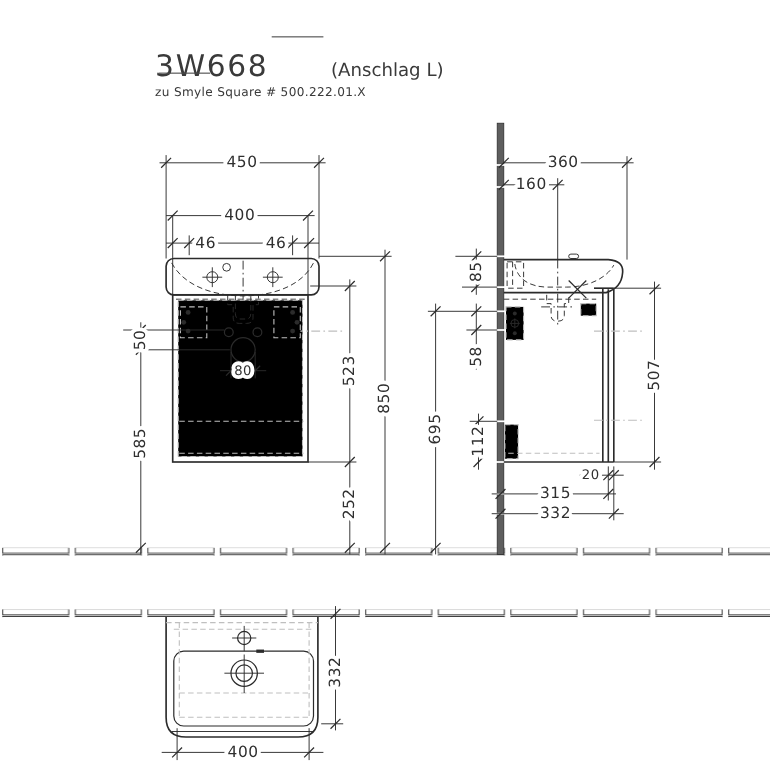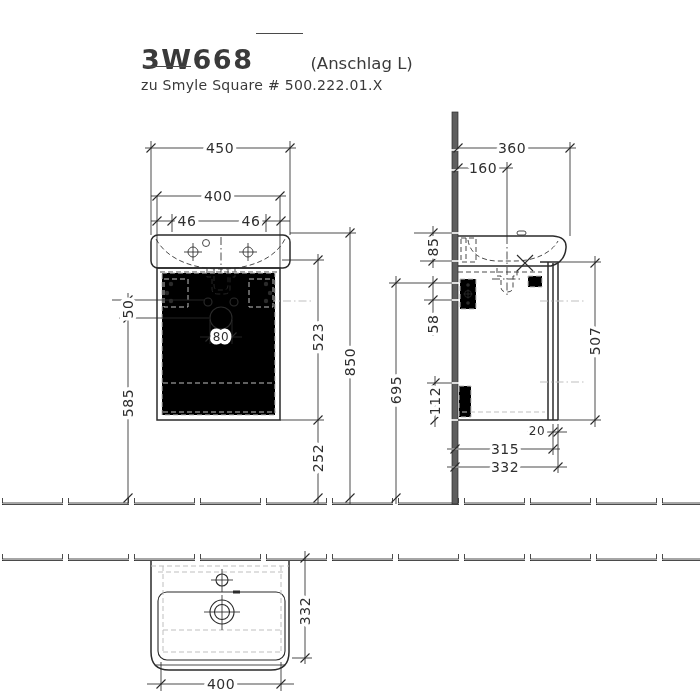--- a/index.html
+++ b/index.html
@@ -7,24 +7,24 @@
     --light:#bfbfbf;
     --wall:#5e5e5e;
   }
   html,body{margin:0;padding:0;background:#fff;}
   body{width:700px;height:700px;font-family:"DejaVu Sans",sans-serif;}
   .stage{position:relative;width:700px;height:700px;overflow:hidden;background:#fff;}
   .drawing{position:absolute;left:0;top:0;}
   
   .header{position:absolute;left:141px;top:6px;color:#333;}
   .model-row{display:flex;align-items:baseline;height:33px;}
-  .model-code{font-size:27px;letter-spacing:1.5px;color:#3a3a3a;font-weight:bold;}
+  .model-code{font-size:27px;letter-spacing:1.5px;color:#3a3a3a;}
   .model-underline{width:47px;border-bottom:1.6px solid #4a4a4a;align-self:flex-end;margin:0 7px 5px 3px;}
   .model-note{font-size:16.5px;color:#3a3a3a;margin-top:48px;}
-  .subtitle{font-size:14px;margin-top:5px;color:#3a3a3a;letter-spacing:0.3px;}
+  .subtitle{font-size:11px;margin-top:5px;color:#3a3a3a;letter-spacing:0.3px;}
   
   .ln{stroke:var(--line);fill:none;stroke-width:1.1;stroke-linecap:butt;}
   .thick{stroke-width:1.5;}
   .thin{stroke-width:0.85;}
   .dash{stroke-dasharray:5 3;}
   .dashdot{stroke-dasharray:8 3 1.5 3;}
   .lt{stroke:var(--light);}
   .fillln{fill:var(--line);stroke:none;}
   svg text{
     font-family:"DejaVu Sans",sans-serif;

